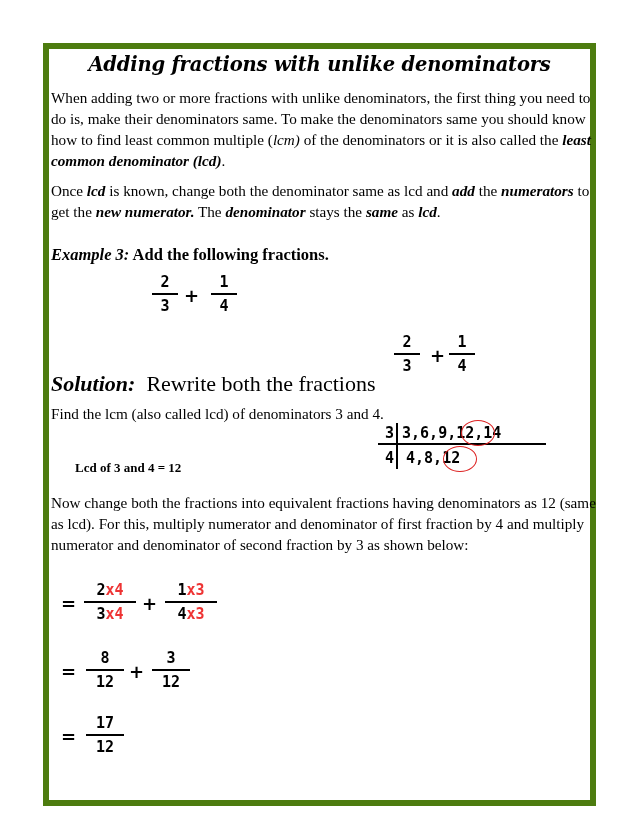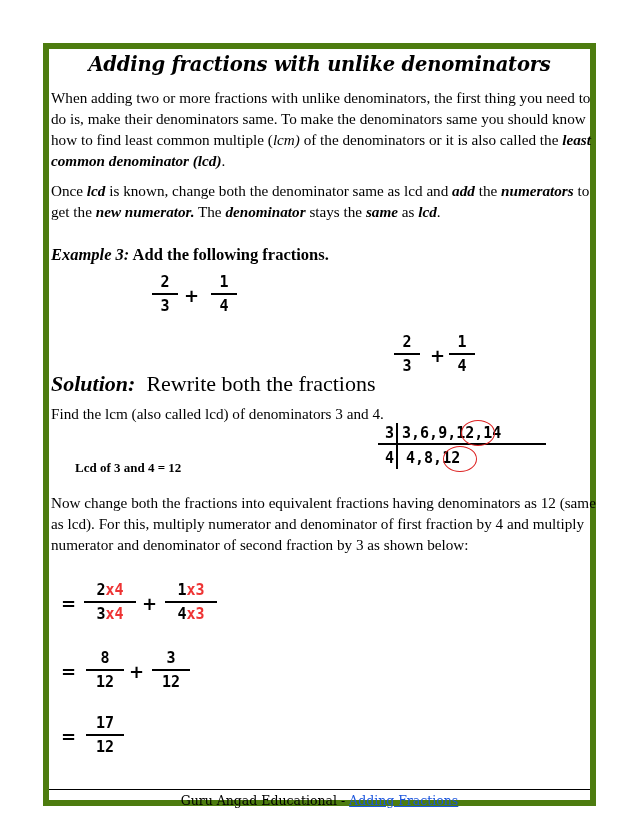--- a/index.html
+++ b/index.html
@@ -118,16 +118,13 @@
   </div>
 
   <div class="op" style="left:12px; top:677px;">=</div>
   <div class="frac" style="left:37px; top:665px; width:38px;">
     <span class="num">17</span>
     <span class="bar"></span>
     <span class="den">12</span>
   </div>
 
 
-  <div class="footer">
-    <span>Guru Angad Educational - </span><a href="#">Adding Fractions</a>
-  </div>
 </div>
 
 </body></html>

